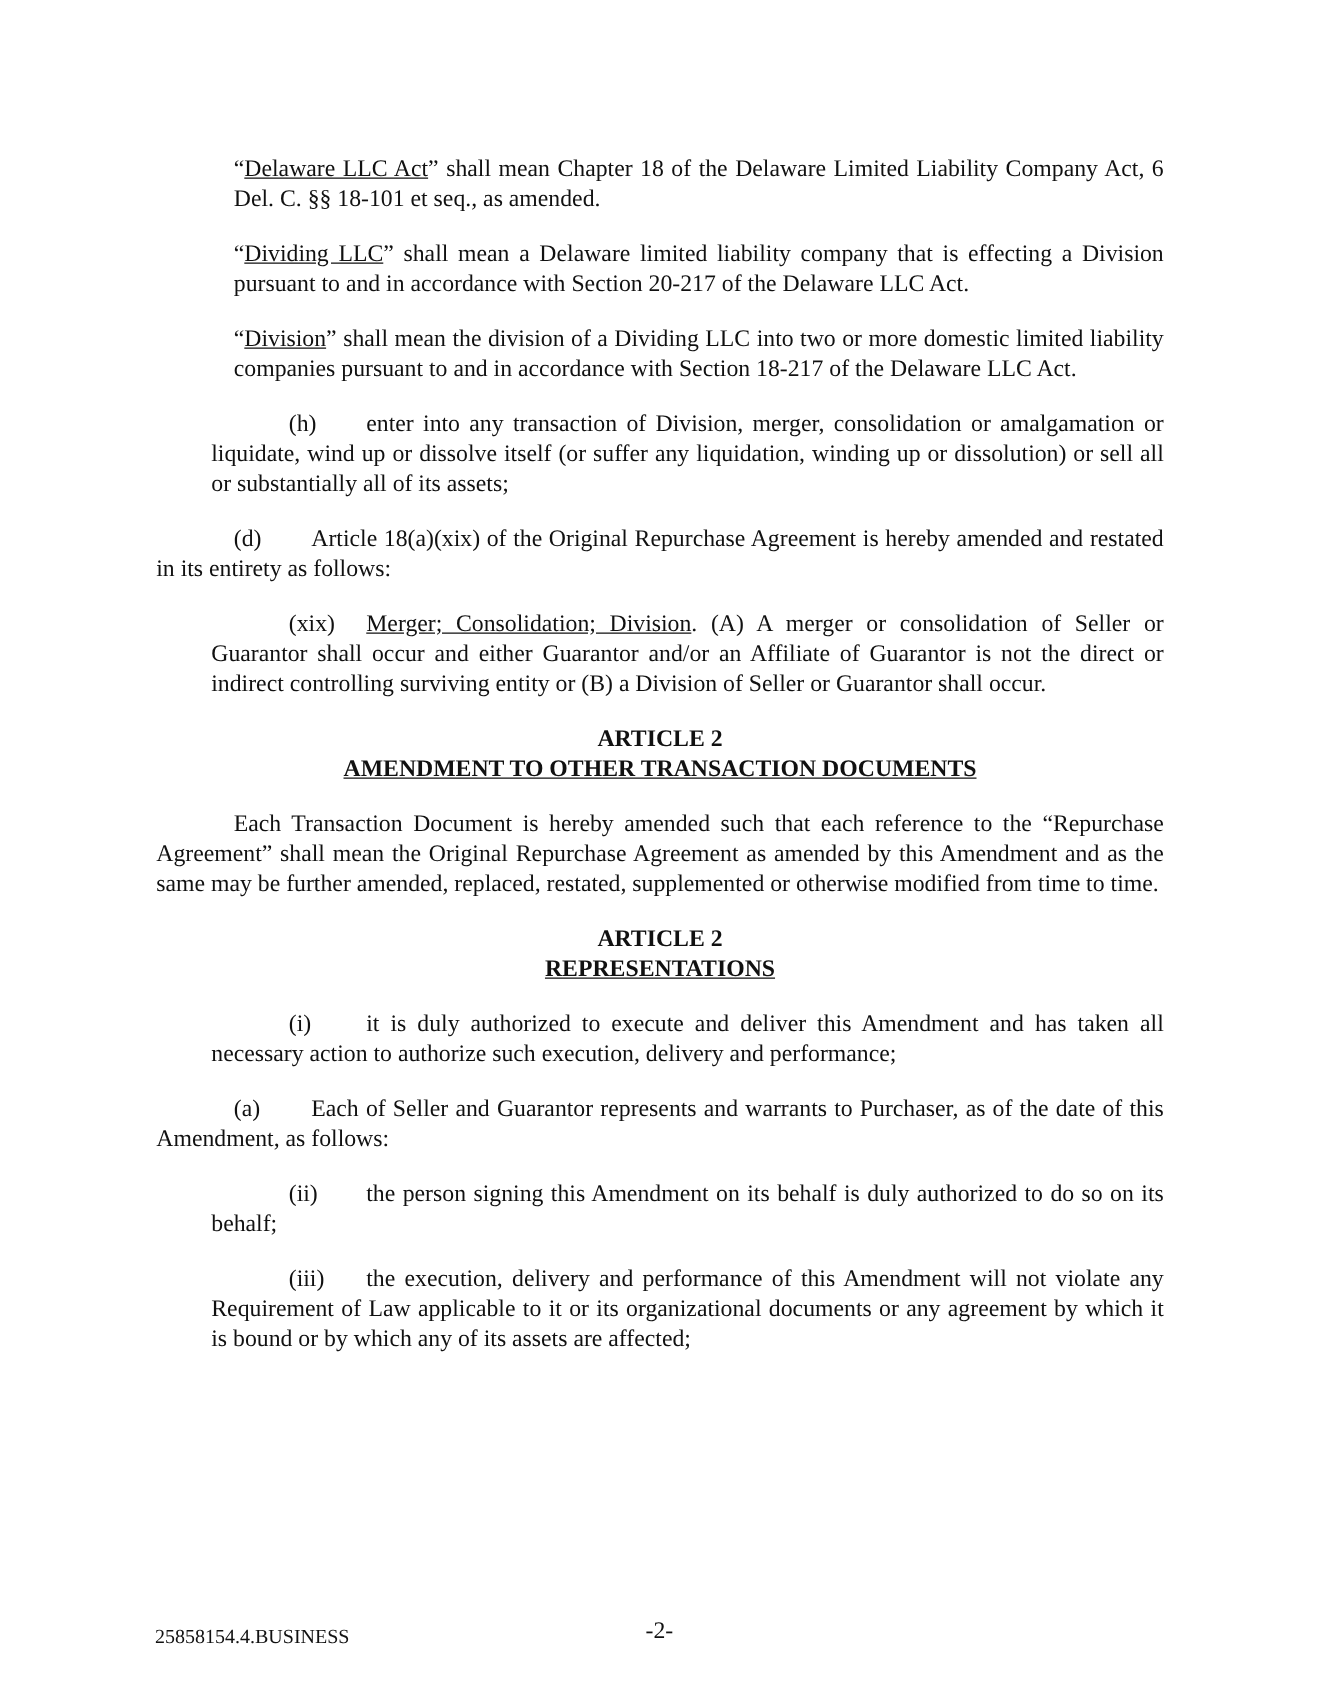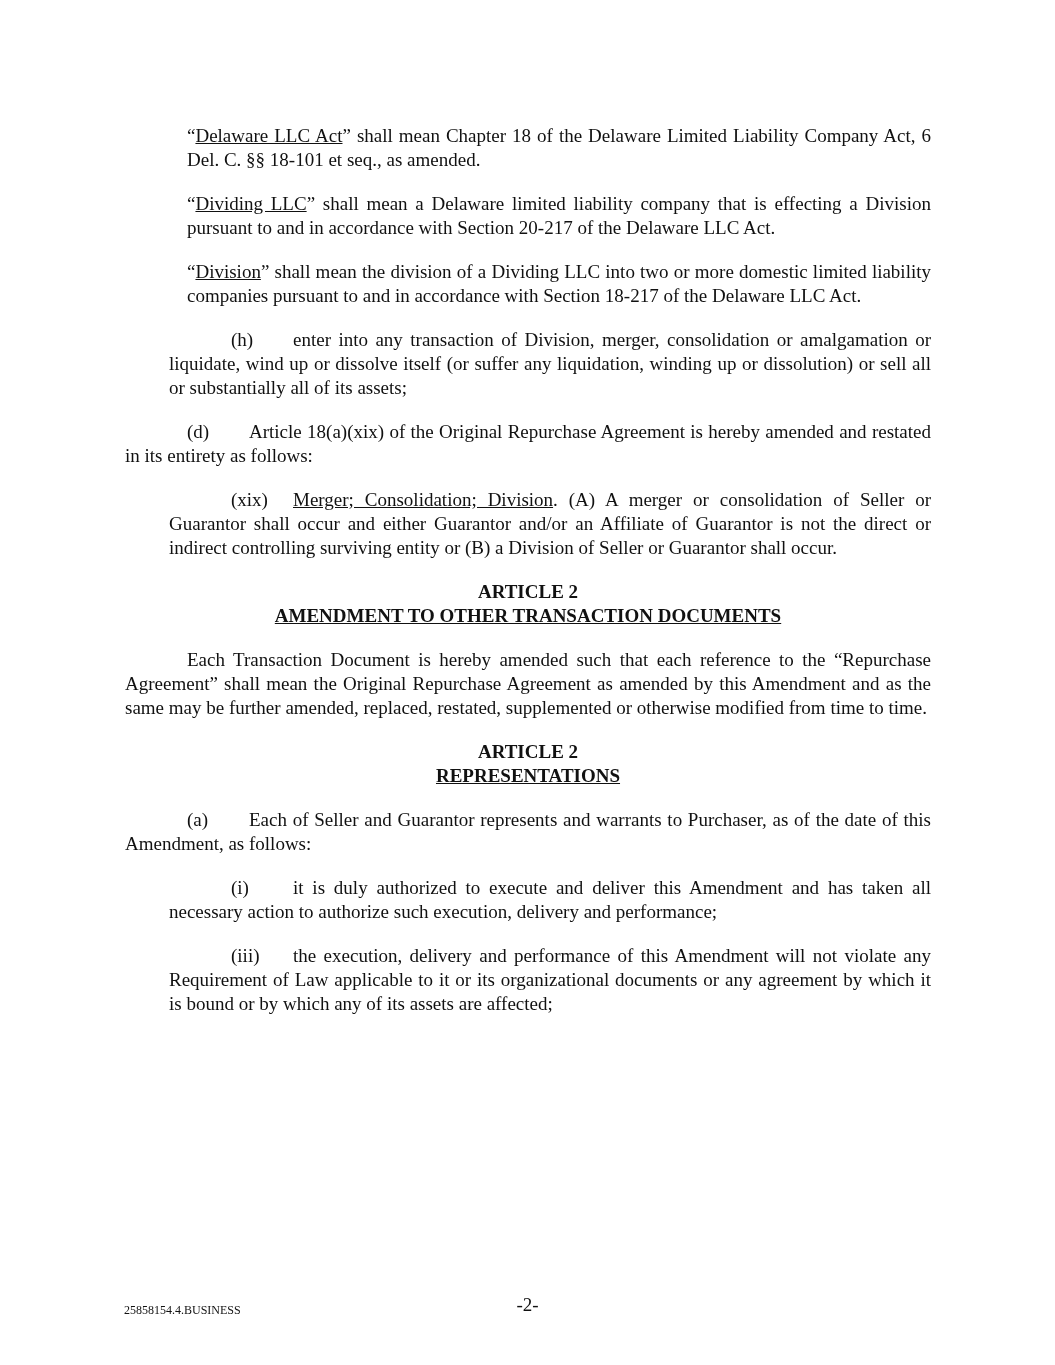--- a/index.html
+++ b/index.html
@@ -12,21 +12,21 @@
     p { margin: 0; text-align: justify; }
     .block { margin-bottom: 20px; }
     .def { margin-left: 62px; }
     .sub { margin-left: 44px; }
     .u { text-decoration: underline; }
     .lbl1 { display: inline-block; width: 62px; margin-left: 62px; }
     .lbl2 { display: inline-block; width: 62px; margin-left: 62px; }
     .heading { text-align: center; font-weight: bold; margin-bottom: 20px; }
     .heading div { text-align: center; }
     .indent-first { text-indent: 62px; }
-    .footer-id { position: absolute; left: 124px; top: 1298px; font-size: 12px; }
+    .footer-id { position: absolute; left: 124px; top: 1298px; font-size: 16px; }
     .footer-page { position: absolute; left: 0; width: 1055px; top: 1293px; text-align: center; font-size: 19px; }
   </style>
 </head>
 <body>
 
 <div class="page">
 
   <p class="block def"><span>“</span><span class="u">Delaware LLC Act</span><span>”</span><span> shall mean Chapter 18 of the Delaware Limited Liability Company Act, 6 Del. C. §§ 18-101 et seq., as amended.</span></p>
 
   <p class="block def"><span>“</span><span class="u">Dividing LLC</span><span>”</span><span> shall mean a Delaware limited liability company that is effecting a Division pursuant to and in accordance with Section 20-217 of the Delaware LLC Act.</span></p>
@@ -45,23 +45,24 @@
     <div class="u">AMENDMENT TO OTHER TRANSACTION DOCUMENTS</div>
   </div>
 
   <p class="block indent-first">Each Transaction Document is hereby amended such that each reference to the “Repurchase Agreement” shall mean the Original Repurchase Agreement as amended by this Amendment and as the same may be further amended, replaced, restated, supplemented or otherwise modified from time to time.</p>
 
   <div class="heading">
     <div>ARTICLE 2</div>
     <div class="u">REPRESENTATIONS</div>
   </div>
 
+  <p class="block sub"><span class="lbl2">(i)</span><span>it is duly authorized to execute and deliver this Amendment and has taken all necessary action to authorize such execution, delivery and performance;</span></p>
+
   <p class="block"><span class="lbl1">(a)</span><span>Each of Seller and Guarantor represents and warrants to Purchaser, as of the date of this Amendment, as follows:</span></p>
 
-  <p class="block sub"><span class="lbl2">(i)</span><span>it is duly authorized to execute and deliver this Amendment and has taken all necessary action to authorize such execution, delivery and performance;</span></p>
-
+  <p class="block sub"><span class="lbl2">(ii)</span><span>the person signing this Amendment on its behalf is duly authorized to do so on its behalf;</span></p>
 
   <p class="block sub"><span class="lbl2">(iii)</span><span>the execution, delivery and performance of this Amendment will not violate any Requirement of Law applicable to it or its organizational documents or any agreement by which it is bound or by which any of its assets are affected;</span></p>
 
 </div>
 
 <div class="footer-id">25858154.4.BUSINESS</div>
 <div class="footer-page">-2-</div>
 
 </body></html>

